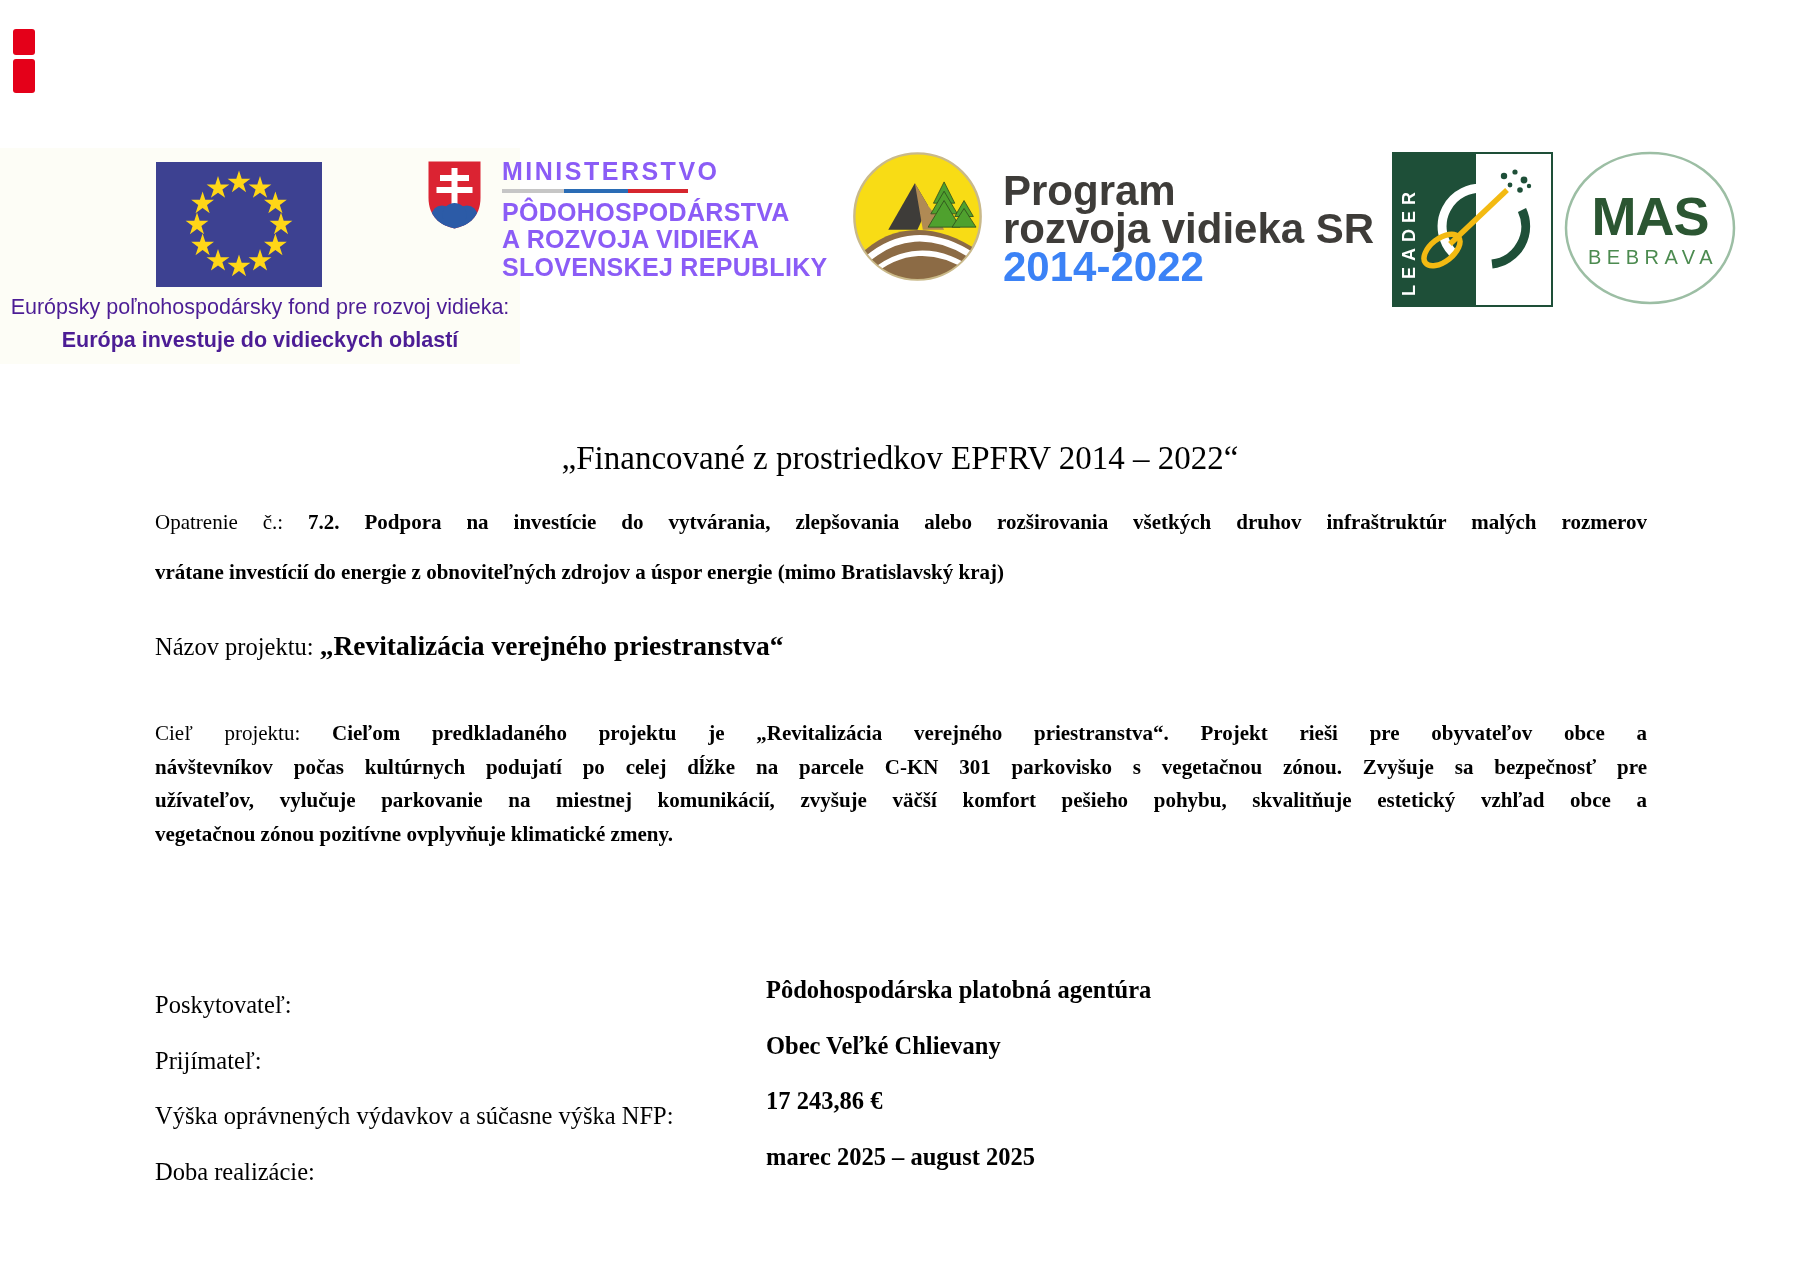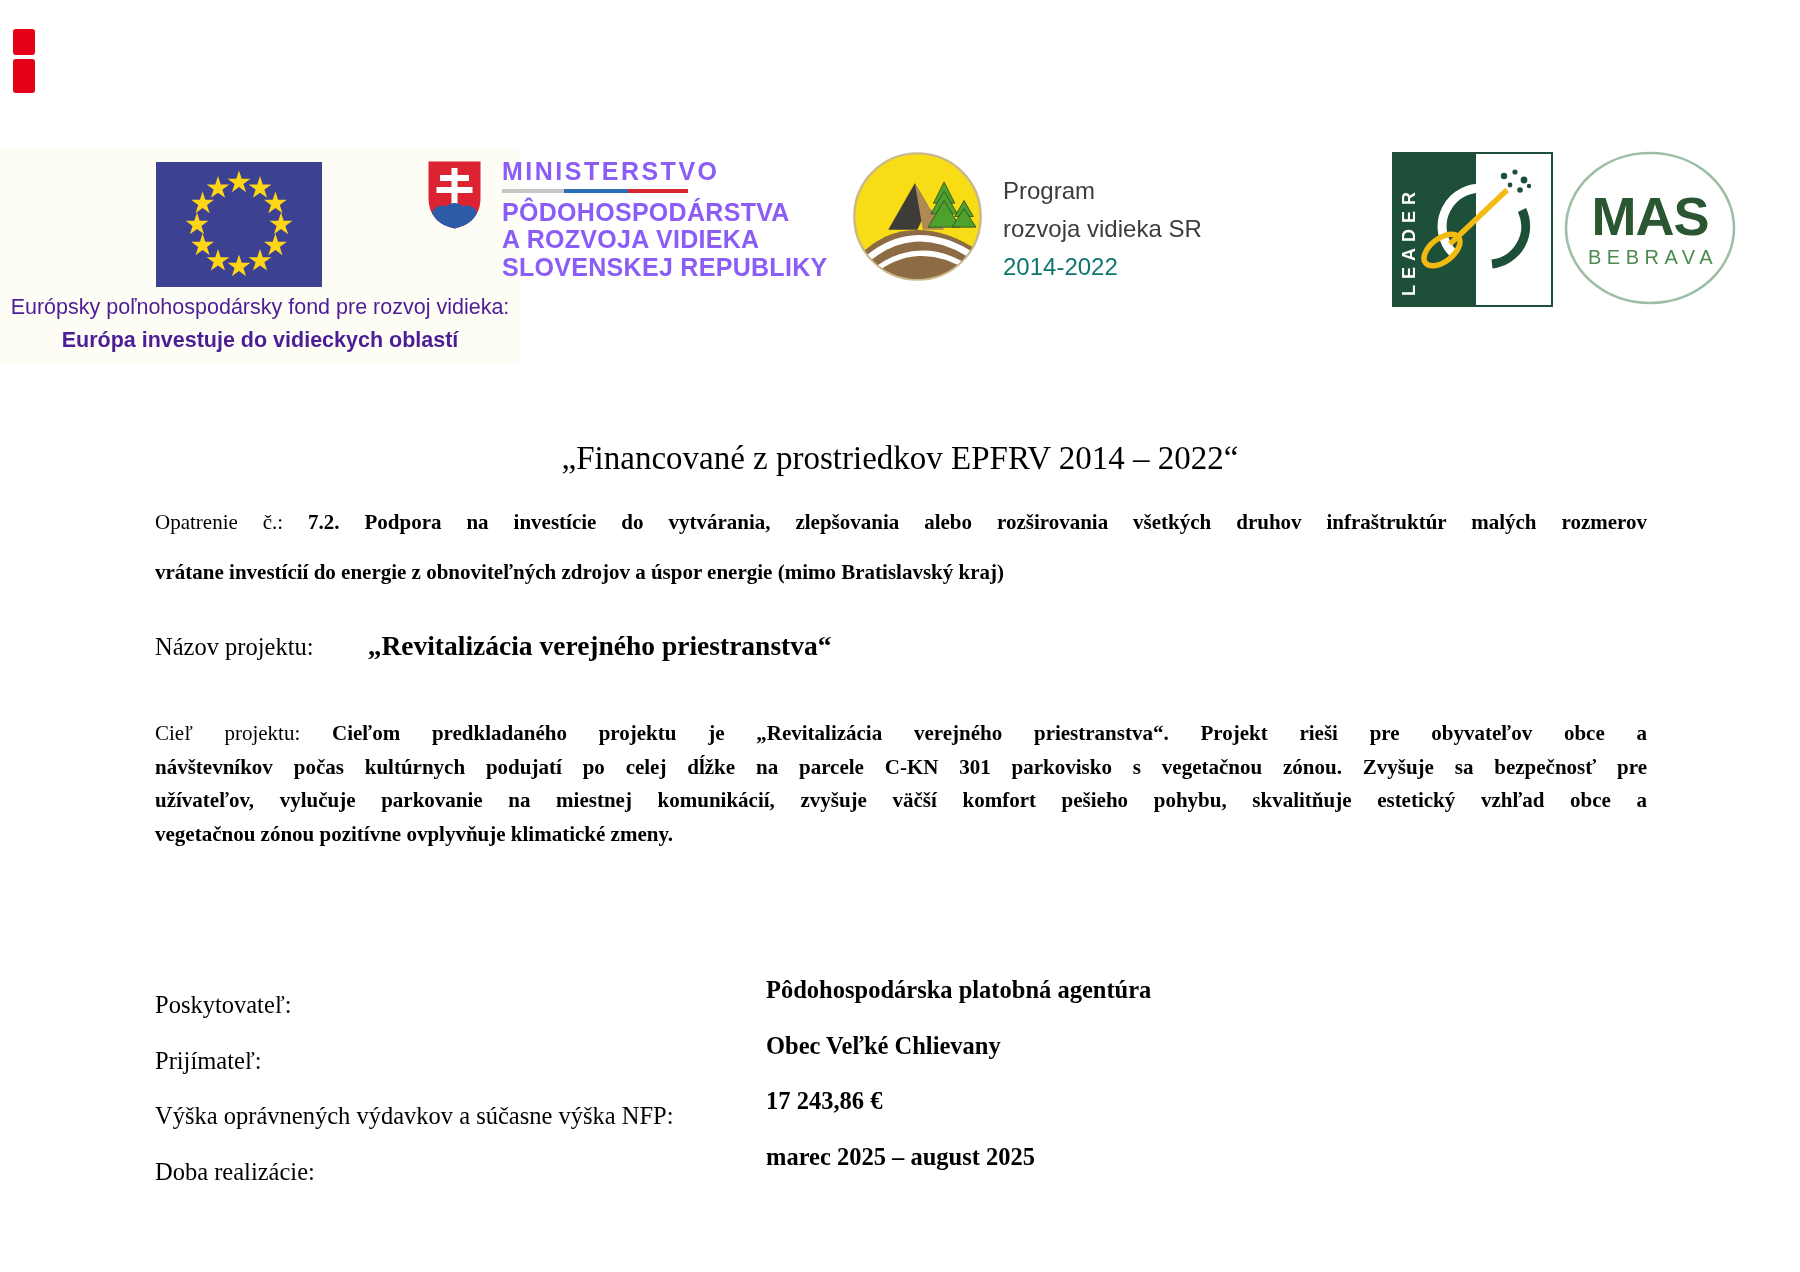--- a/index.html
+++ b/index.html
@@ -26,34 +26,34 @@
                  color:#8b5cf6;font-weight:bold;}
   .min-l1{font-size:25px;letter-spacing:2.5px;line-height:27px;}
   .min-divider{margin-top:4px;margin-bottom:6px;width:186px;height:3.5px;display:flex;}
   .min-divider .g{background:#c6c6c6;width:62px;height:100%;}
   .min-divider .b{background:#2a6cb5;width:64px;height:100%;}
   .min-divider .r{background:#d6262e;width:60px;height:100%;}
   .min-l{font-size:25px;line-height:27.5px;letter-spacing:0.3px;}
 
   
   .prv-circle{left:851px;top:150px;width:133px;height:133px;}
-  .prv-text{left:1003px;top:172px;font-family:"Liberation Sans",sans-serif;font-weight:normal;
-            color:#3e3c39;font-size:24px;line-height:38px;}
-  .prv-gray{color:#0f766e;}
+  .prv-text{left:1003px;top:172px;font-family:"Liberation Sans",sans-serif;font-weight:bold;
+            color:#3e3c39;font-size:42px;line-height:38px;}
+  .prv-gray{color:#3b82f6;}
 
   .leader-logo{left:1392px;top:152px;width:161px;height:155px;}
   .mas-logo{left:1563px;top:150px;width:174px;height:156px;}
 
   
   .title{left:0;top:440px;width:1800px;text-align:center;font-size:33px;font-weight:normal;}
   .para{left:155px;width:1492px;font-size:21px;}
   .just{text-align:justify;text-align-last:justify;}
   .opatrenie{top:497px;line-height:50px;}
   .nazov{top:630px;font-size:24.5px;}
-  .nazov b{font-size:27.5px;margin-left:48px;}
+  .nazov b{font-size:27.5px;}
   .ciel{top:717px;line-height:33.5px;font-weight:bold;}
   .ciel .lead{font-weight:normal;}
   .row-label{left:155px;font-size:24.5px;margin-top:15px;}
   .row-value{left:766px;font-size:24.5px;font-weight:bold;}
   .r1{top:976px;} .r2{top:1032px;} .r3{top:1087px;} .r4{top:1143px;}
 </style>
 </head>
 <body>
 
 <div class="page">

